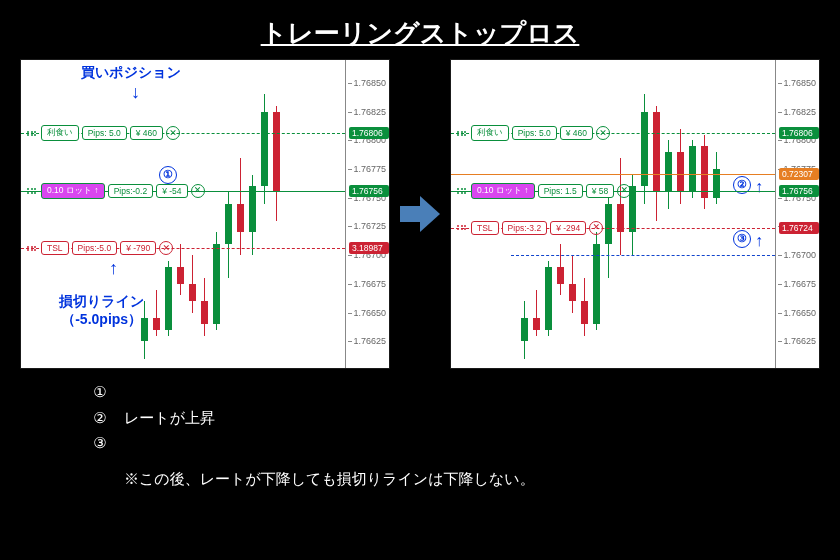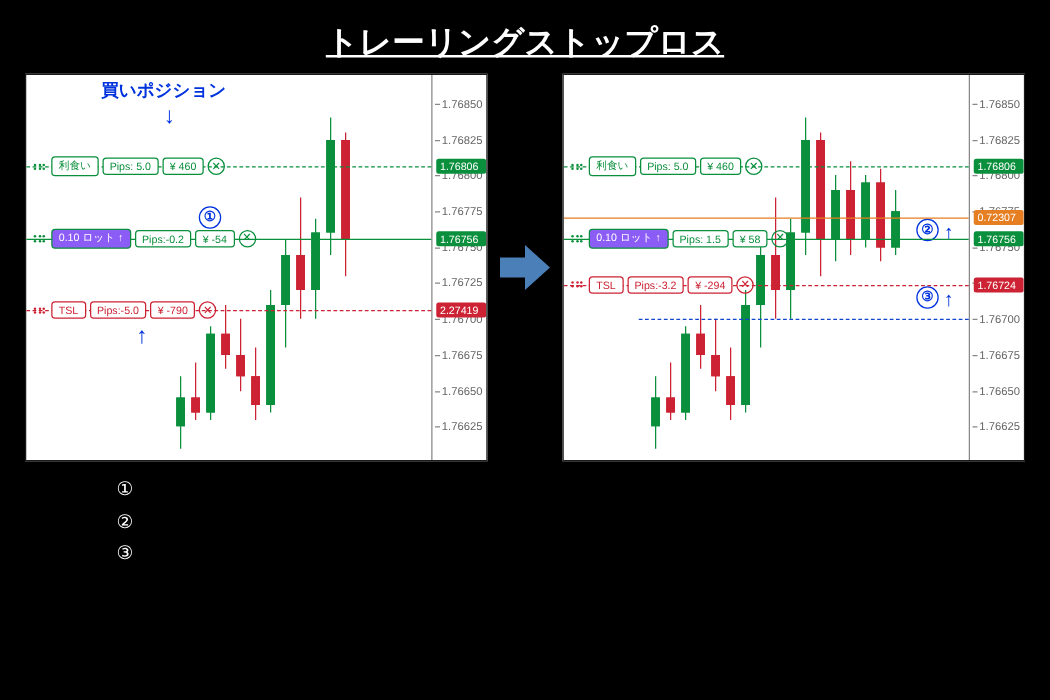--- a/index.html
+++ b/index.html
@@ -10,21 +10,21 @@
   .yaxis{position:absolute;right:0;top:0;bottom:0;width:44px;border-left:1px solid #888;background:#fff;font-size:9px;color:#666}
   .ytick{position:absolute;right:3px;transform:translateY(-50%)}
   .ytick::before{content:"";position:absolute;left:-5px;top:50%;width:4px;height:1px;background:#888}
   .pricebadge{position:absolute;right:0;font-size:8.5px;padding:1px 3px;border-radius:2px;transform:translateY(-50%);min-width:40px;text-align:left}
   .hline{position:absolute;left:0;height:0;border-top-width:1px}
   .hline.solid{border-top-style:solid}
   .hline.dash{border-top-style:dashed}
   .chip-row{position:absolute;left:4px;display:flex;align-items:center;gap:3px;transform:translateY(-50%)}
   .chip{font-size:8.5px;padding:1px 5px;border-radius:3px;border:1px solid;background:#fff;white-space:nowrap}
   .chip.green{border-color:#0a8f3c;color:#0a8f3c}
-  .chip.dgreen{background:#8b5cf6;border-color:#0a8f3c;color:#fff}
+  .chip.dgreen{background:#d946ef;border-color:#0a8f3c;color:#fff}
   .chip.red{border-color:#c23;color:#c23}
   .xbtn{width:14px;height:14px;border:1.5px solid;border-radius:50%;display:inline-flex;align-items:center;justify-content:center;font-size:9px;line-height:1}
   .xbtn.green{border-color:#0a8f3c;color:#0a8f3c}
   .xbtn.red{border-color:#c23;color:#c23}
   .grip{display:inline-flex;flex-direction:column;gap:1.5px;padding:0 2px}
   .grip span{display:flex;gap:1.5px}
   .grip i{width:2px;height:2px;border-radius:50%;display:block}
   .grip.green i{background:#0a8f3c}.grip.red i{background:#c23}
   .candles{position:absolute;left:0;right:44px;top:0;bottom:0}
   .candle{position:absolute;width:7px}
@@ -105,26 +105,30 @@
         <div class="ytick" style="top: 223.889px;">1.76675</div>
         <div class="ytick" style="top: 195.185px;">1.76700</div>
         <div class="ytick" style="top: 166.481px;">1.76725</div>
         <div class="ytick" style="top: 137.778px;">1.76750</div>
         <div class="ytick" style="top: 109.074px;">1.76775</div>
         <div class="ytick" style="top: 80.3704px;">1.76800</div>
         <div class="ytick" style="top: 51.6667px;">1.76825</div>
         <div class="ytick" style="top: 22.963px;">1.76850</div>
         <div class="pricebadge" style="top: 73.4815px; background: rgb(10, 143, 60); color: rgb(255, 255, 255);">1.76806</div>
         <div class="pricebadge" style="top: 130.889px; background: rgb(10, 143, 60); color: rgb(255, 255, 255);">1.76756</div>
-        <div class="pricebadge" style="top: 188.296px; background: rgb(204, 34, 51); color: rgb(255, 255, 255);">2.27419</div>
+        <div class="pricebadge" style="top: 188.296px; background: rgb(204, 34, 51); color: rgb(255, 255, 255);">3.18987</div>
       </div>
     <div class="ann" style="left:60px;top:4px">買いポジション</div>
     <div class="ann-arrow" style="position:absolute;left:110px;top:22px">↓</div>
     <div style="position:absolute;left:138px;top:104px"><span class="circ">①</span></div>
     <div class="ann-arrow" style="position:absolute;left:88px;top:198px">↑</div>
+    <div class="ann" style="left:38px;top:232px;line-height:1.3">
+      <div>損切りライン</div>
+        <div>（-5.0pips）</div>
+    </div>
   <div class="hline dash" style="top: 73.4815px; border-color: rgb(10, 143, 60); right: 44px;"></div>
       <div class="chip-row" style="top: 73.4815px;">
         <span class="grip green">
           <span>
             <i></i>
             <i></i>
             <i></i>
           </span>
           <span>
             <i></i>
@@ -334,19 +338,21 @@
       <div class="hline dash" style="top: 195.185px; border-color: rgb(17, 68, 204); right: 44px; left: 60px;"></div>
     </div>
 </div>
 
 <div class="explain">
   <div class="row">
       <span class="num">①</span>
     </div>
   <div class="row">
       <span class="num">②</span>
+      <span>レートが上昇</span>
     </div>
   <div class="row">
       <span class="num">③</span>
     </div>
   <div class="note">
+    <div>※この後、レートが下降しても損切りラインは下降しない。</div>
   </div>
 </div>
 
 </body></html>

